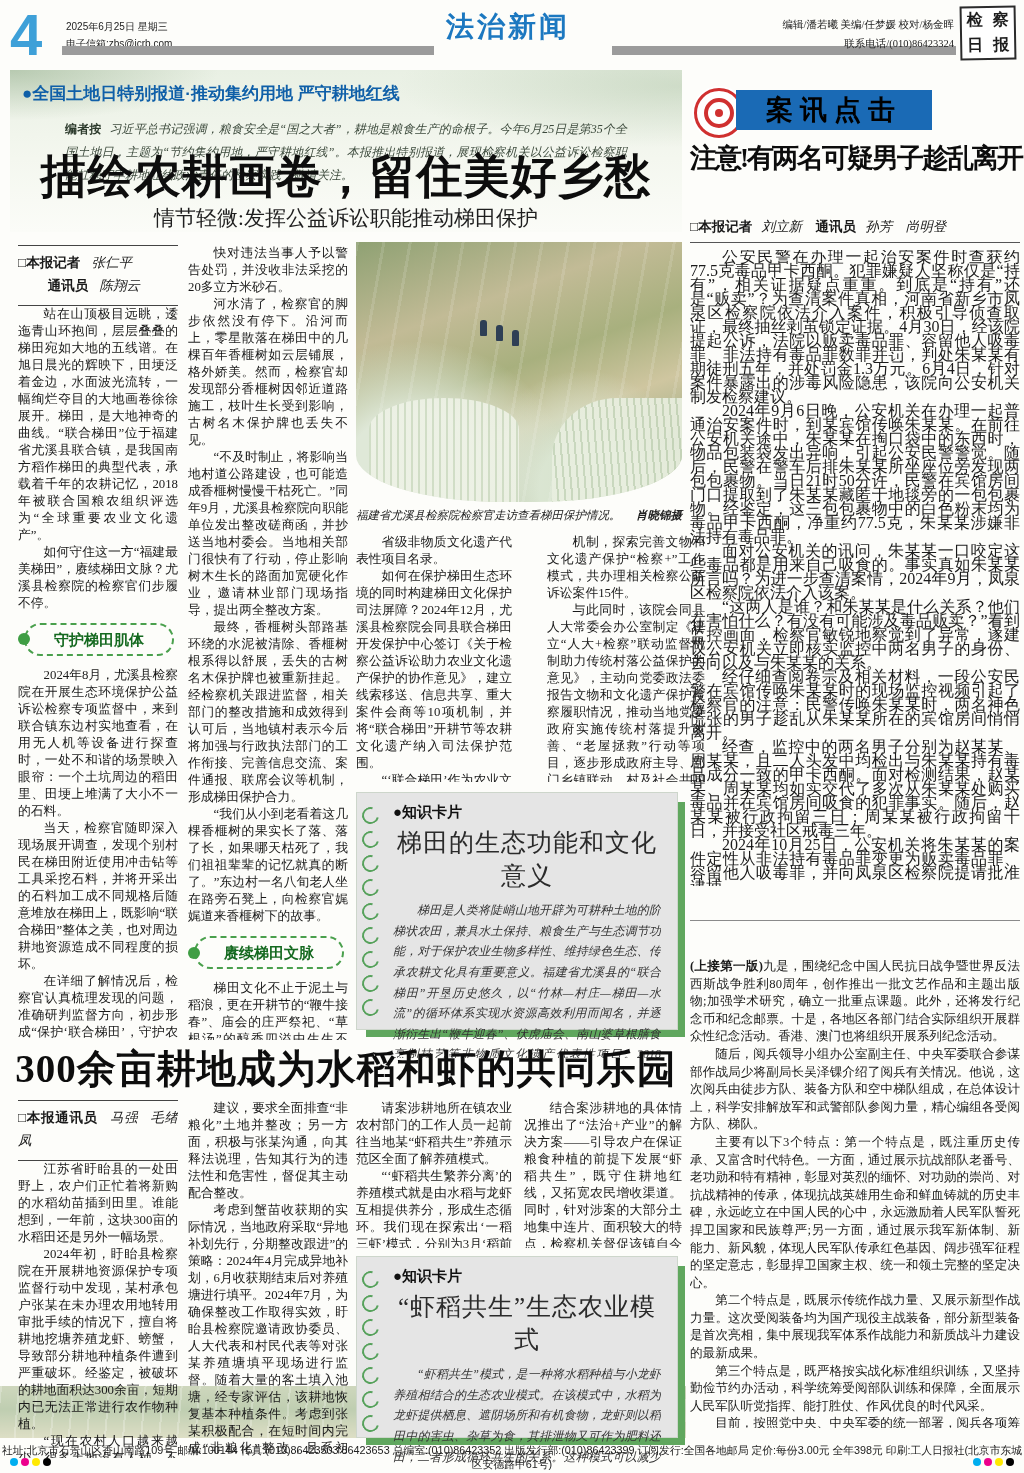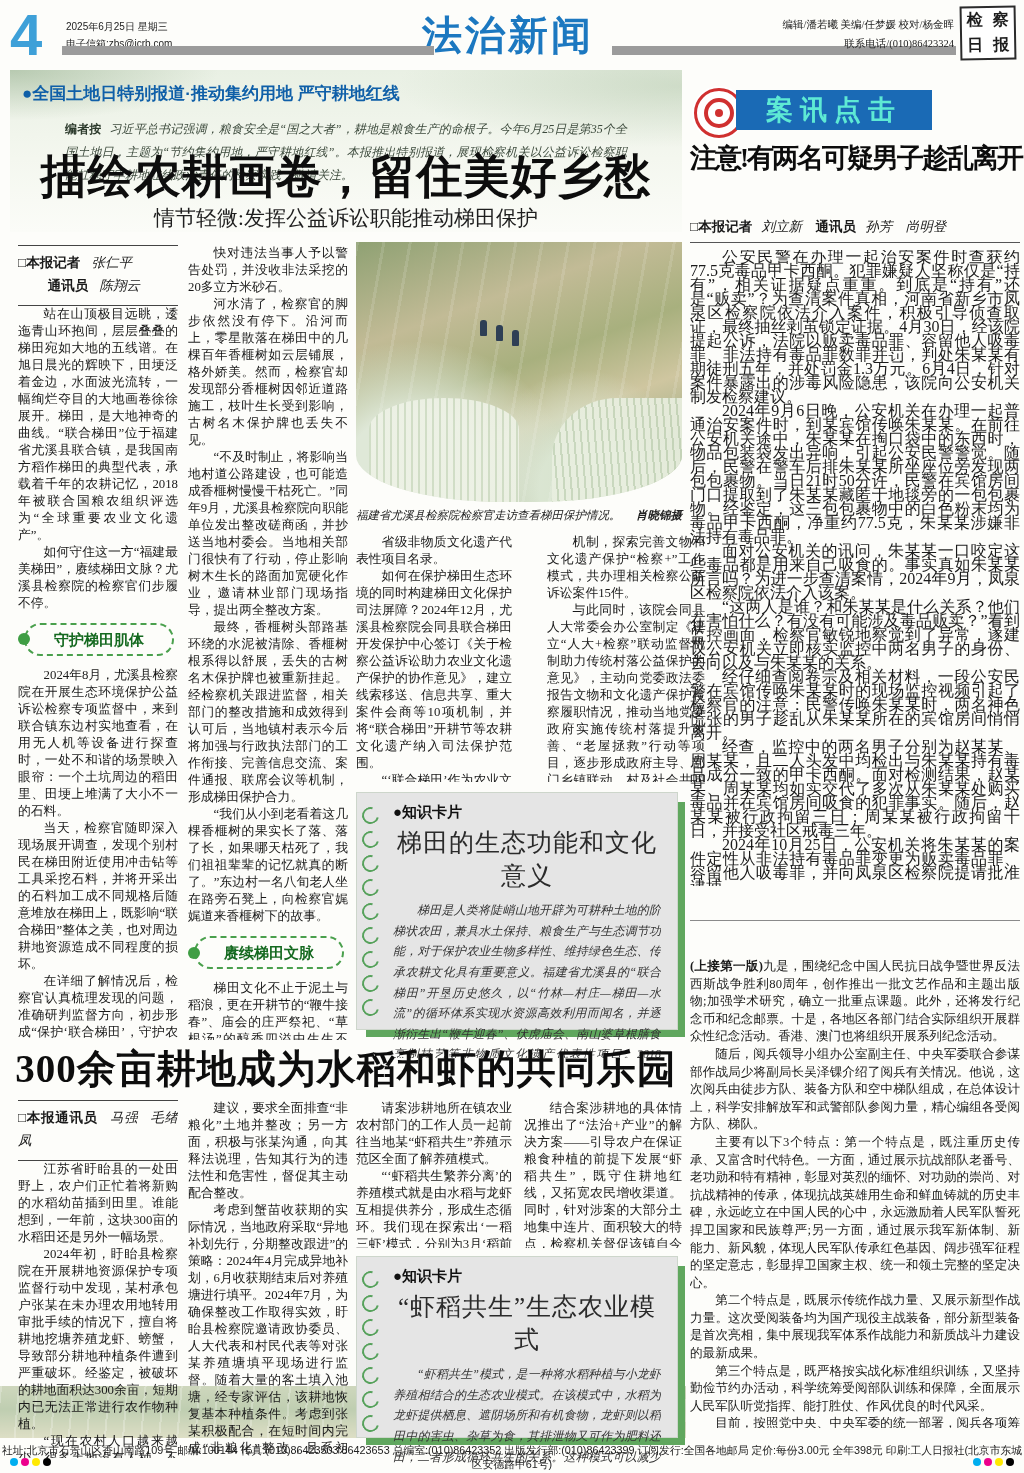--- a/index.html
+++ b/index.html
@@ -3,21 +3,21 @@
 <meta charset="utf-8">
 <style>
   html,body{margin:0;padding:0;background:#e8e8e4;}
   .page{position:relative;width:1024px;height:1473px;margin:0 auto;background:#fdfdfa;overflow:hidden;
         font-family:"Liberation Serif","DejaVu Serif",serif;color:#1a1a1a;}
   
   .pagenum{position:absolute;left:10px;top:6px;font-size:58px;font-weight:bold;color:#3ea0d8;
            font-family:"Liberation Sans","DejaVu Sans",sans-serif;line-height:1;}
   .dateblock{position:absolute;left:66px;top:18px;font-size:10px;line-height:1.7;color:#222;
              font-family:"Liberation Sans","DejaVu Sans",sans-serif;}
-  .mast-title{position:absolute;left:0;right:8px;top:8px;text-align:center;font-size:40px;font-weight:bold;
+  .mast-title{position:absolute;left:0;right:8px;top:8px;text-align:center;font-size:28px;font-weight:bold;
               color:#1c78c0;letter-spacing:3px;font-family:"Liberation Sans","DejaVu Sans",sans-serif;}
   .bar{position:absolute;top:46px;height:9px;background:#9b9b9b;}
   .bar.left{left:62px;width:372px;}
   .bar.right{left:612px;width:344px;}
   .staffblock{position:absolute;right:70px;top:16px;text-align:right;font-size:10.5px;line-height:1.8;color:#222;}
   .seal{position:absolute;right:8px;top:6px;width:52px;height:50px;border:2px solid #2b2b2b;background:#fff;
         display:grid;grid-template-columns:1fr 1fr;place-items:center;font-size:16px;font-weight:bold;color:#1d1d1d;
         transform:rotate(-1deg);}
   
   .banner{position:absolute;left:10px;top:70px;width:672px;height:162px;
@@ -72,21 +72,21 @@
   .card-body p{margin:0;text-indent:2em;}
   
   .bottom-headline{position:absolute;left:10px;top:1042px;width:672px;text-align:center;font-size:39px;
                    font-weight:bold;color:#0d0d0d;letter-spacing:1px;}
   .landstrip{position:absolute;left:0;top:1386px;width:686px;height:52px;opacity:.55;
          background:
            repeating-linear-gradient(95deg, rgba(255,255,255,.25) 0 2px, transparent 2px 18px),
            linear-gradient(180deg,#a9b98c 0%,#8da876 45%,#c4c69b 100%);}
   
   .case-badge{position:absolute;left:736px;top:90px;width:196px;height:40px;background:#1a6ab5;
-              color:#5eead4;font-size:27px;font-weight:bold;letter-spacing:7px;text-align:center;line-height:40px;
+              color:#000000;font-size:27px;font-weight:bold;letter-spacing:7px;text-align:center;line-height:40px;
               font-family:"Liberation Sans","DejaVu Sans",sans-serif;}
   .target{position:absolute;left:694px;top:88px;width:44px;height:44px;border-radius:50%;background:#fff;
           border:3px solid #d03030;box-shadow:0 0 0 2px #fff;display:flex;align-items:center;justify-content:center;}
   .target .ring{width:22px;height:22px;border-radius:50%;border:4px solid #d03030;background:#fff;
           display:flex;align-items:center;justify-content:center;}
   .target .dot{width:8px;height:8px;border-radius:50%;background:#d03030;}
   .case-headline{position:absolute;left:690px;top:140px;width:330px;font-size:27px;font-weight:bold;color:#0c0c0c;
                  letter-spacing:-2px;white-space:nowrap;}
   .case-subhead{position:absolute;left:690px;top:186px;width:330px;font-size:18.5px;color:#3a3a3a;letter-spacing:0;}
   .case-byline{position:absolute;left:690px;top:218px;width:330px;border-bottom:1px solid #555;padding-bottom:6px;

